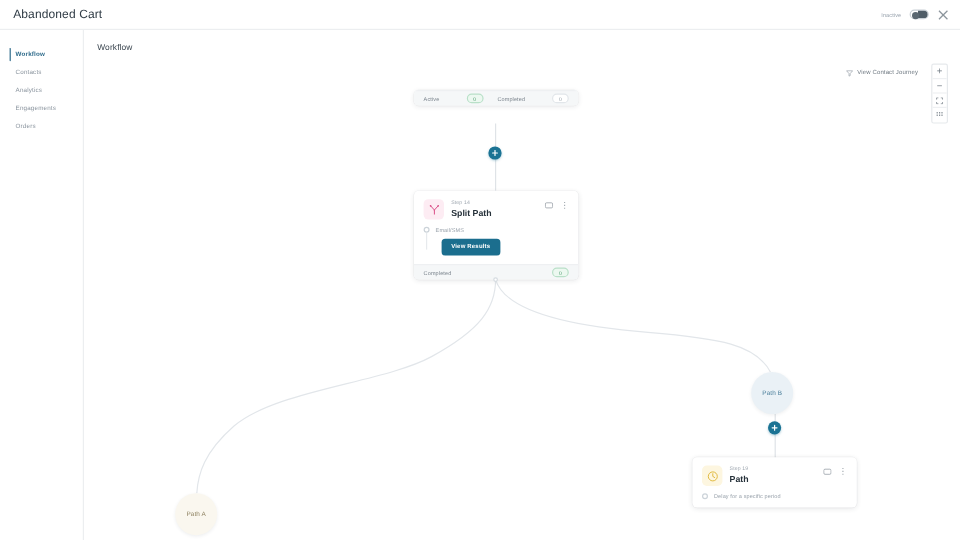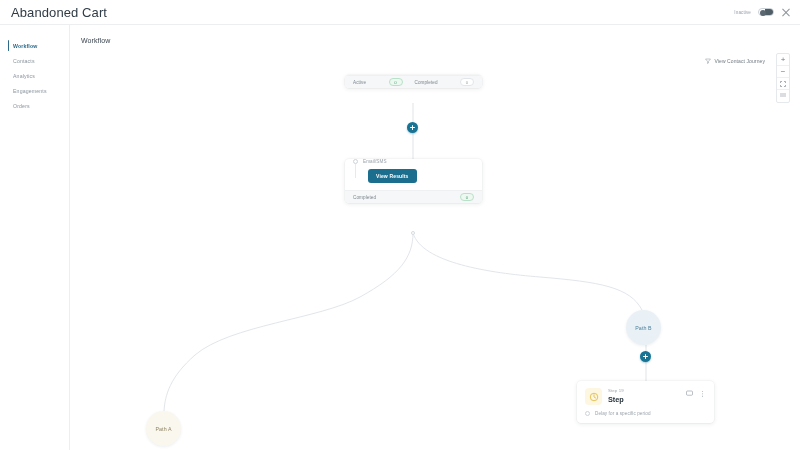--- a/index.html
+++ b/index.html
@@ -12,21 +12,21 @@
   }
   #app { position: relative; width: 800px; height: 450px; background:#fff; }
 
   
   .topbar {
     position: absolute; left:0; top:0; width:800px; height:25px;
     background:#ffffff; border-bottom:1px solid #eceef0;
     display:flex; align-items:center;
   }
   .topbar-title {
-    margin-left:11px; font-size:13px; color:#2f3b45; letter-spacing:.1px;
+    margin-left:11px; font-size:10px; color:#2f3b45; letter-spacing:.1px;
   }
   .topbar-right {
     margin-left:auto; display:flex; align-items:center; gap:7px; margin-right:9px;
   }
   .toggle-label { font-size:4.6px; color:#98a2ad; letter-spacing:.1px; }
   .toggle {
     width:16px; height:8.5px; border-radius:5px; background:#ffffff;
     border:1px solid #c9d0d6; position:relative; cursor:pointer;
   }
   .toggle .knob {
@@ -257,20 +257,39 @@
         <span class="foot-label">Active</span>
         <span class="badge" style="margin-left:auto;">0</span>
         <span class="foot-label" style="margin-left:12px;">Completed</span>
         <span class="badge plain" style="margin-left:auto;">0</span>
       </div>
     </div>
 
     <div class="plus" style="left:337px; top:97px;"></div>
 
     <div class="card" style="left:275px; top:134px; width:137px;">
+      <div class="card-head">
+        <div class="node-icon icon-split">
+          <svg width="10" height="10" viewBox="0 0 16 16">
+            <path d="M3 2.5L8 8v5.5M13 2.5L8 8" fill="none" stroke="#d94b85" stroke-width="1.3" stroke-linecap="round" stroke-linejoin="round"></path>
+            <circle cx="3" cy="2.5" r="1.1" fill="#d94b85"></circle>
+            <circle cx="13" cy="2.5" r="1.1" fill="#d94b85"></circle>
+          </svg>
+        </div>
+        <div class="head-text">
+          <div class="head-sub">Step 14</div>
+          <div class="head-title">Split Path</div>
+        </div>
+        <div class="head-actions">
+          <svg width="7" height="7" viewBox="0 0 14 14">
+            <rect x="1" y="2" width="12" height="8.5" rx="2" fill="none" stroke="#8e979f" stroke-width="1.2"></rect>
+          </svg>
+          <span class="dots">⋮</span>
+        </div>
+      </div>
       <div class="card-body">
         <div class="vline"></div>
         <div class="body-row">
           <span class="dot-ring"></span>
           <span class="body-label">Email/SMS</span>
         </div>
         <div class="btn-primary">View Results</div>
       </div>
       <div class="card-foot">
         <span class="foot-label">Completed</span>
@@ -292,21 +311,21 @@
     <div class="card" style="left:507px; top:356px; width:137px;">
       <div class="card-head">
         <div class="node-icon icon-delay">
           <svg width="10" height="10" viewBox="0 0 16 16">
             <circle cx="8" cy="8" r="6" fill="none" stroke="#e0b83c" stroke-width="1.3"></circle>
             <path d="M8 4.4V8l2.6 1.6" fill="none" stroke="#e0b83c" stroke-width="1.3" stroke-linecap="round"></path>
           </svg>
         </div>
         <div class="head-text">
           <div class="head-sub">Step 19</div>
-          <div class="head-title">Step</div>
+          <div class="head-title">Path</div>
         </div>
         <div class="head-actions">
           <svg width="7" height="7" viewBox="0 0 14 14">
             <rect x="1" y="2" width="12" height="8.5" rx="2" fill="none" stroke="#8e979f" stroke-width="1.2"></rect>
           </svg>
           <span class="dots">⋮</span>
         </div>
       </div>
       <div class="card-body">
         <div class="body-row">

